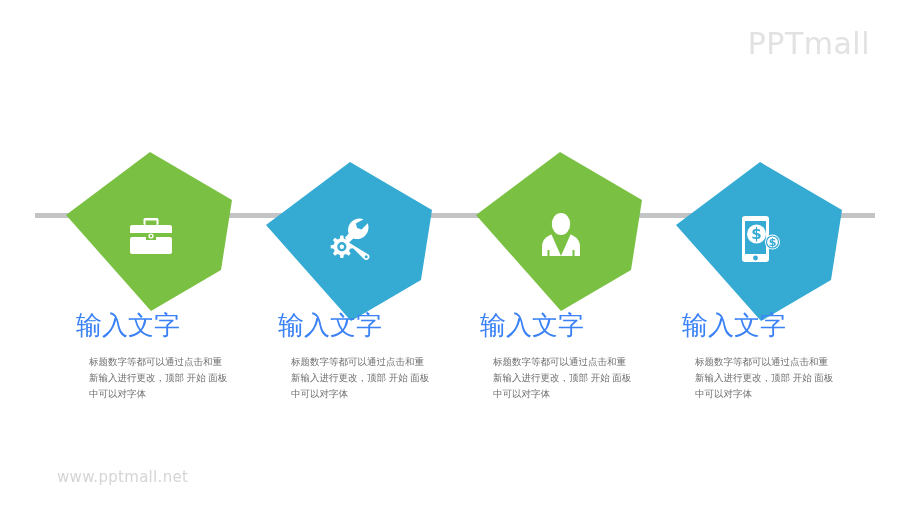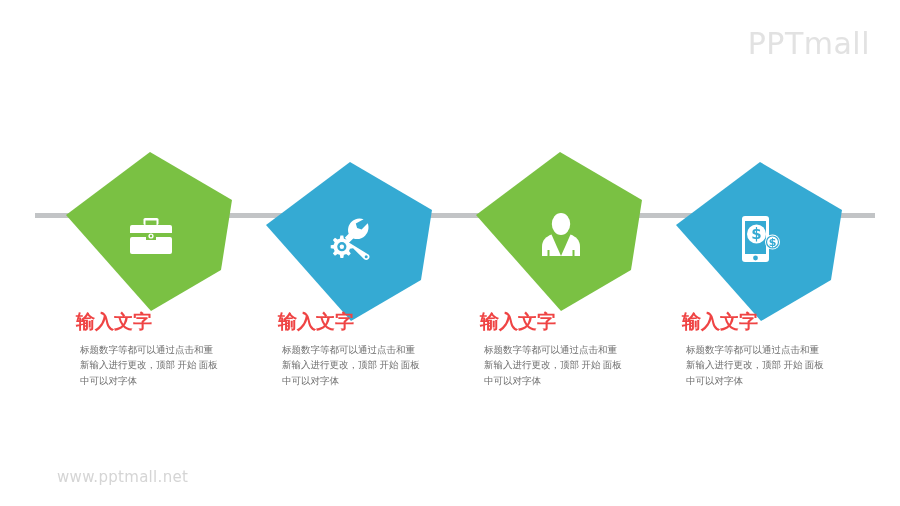--- a/index.html
+++ b/index.html
@@ -105,35 +105,35 @@
   .text-block {
     position: absolute;
     width: 190px;
   }
   #text-1 { left: 76px;  top: 310px; }
   #text-2 { left: 278px; top: 310px; }
   #text-3 { left: 480px; top: 310px; }
   #text-4 { left: 682px; top: 310px; }
 
   .item-title {
-    font-size: 19px;
-    font-weight: bold;
-    color: #ef4444;
+    font-size: 26px;
+    font-weight: normal;
+    color: #3b82f6;
     line-height: 1.2;
     margin: 0 0 10px 0;
     font-family: "DejaVu Sans", "Liberation Sans", sans-serif;
   }
 
   .item-desc {
     font-size: 9.5px;
     line-height: 1.65;
     color: #6e6e6e;
-    margin: 4px;
+    margin: 13px;
     width: 150px;
-    font-family: Liberation Serif, serif;
+    font-family: Liberation Sans, sans-serif;
   }
 
   
   .footer-url {
     position: absolute;
     left: 57px;
     bottom: 20px;
     font-size: 15px;
     color: #d5d5d5;
     letter-spacing: 0.3px;

